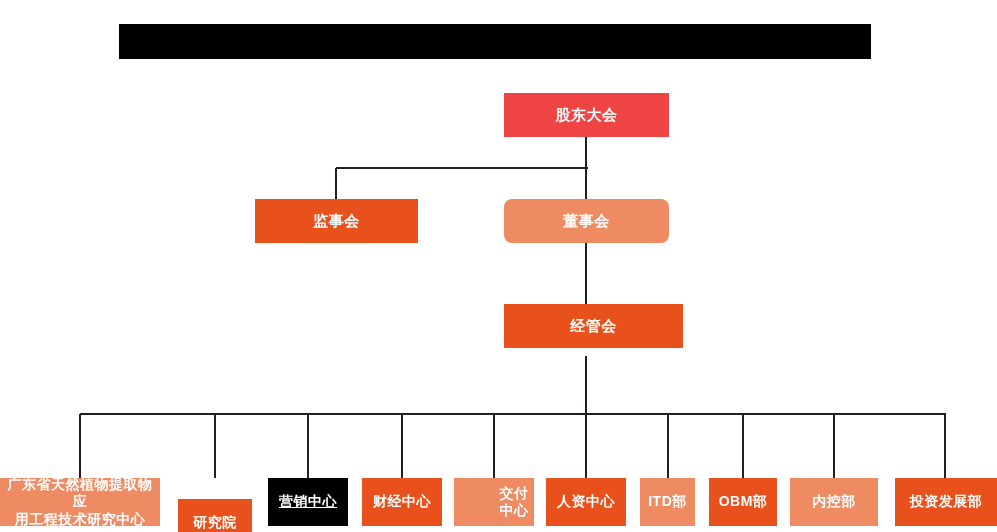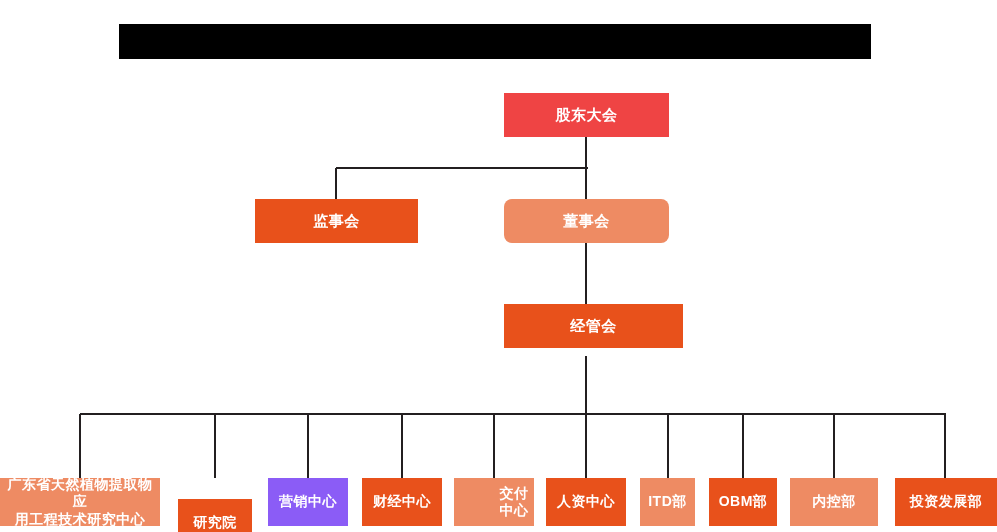--- a/index.html
+++ b/index.html
@@ -91,21 +91,21 @@
       </div>
       <div class="node dark" style="left: 504px; top: 304px; width: 179px; height: 44px; background: rgb(232, 81, 27);">
         <span class="node-label size-lg">经管会</span>
       </div>
       <div class="node light" style="left: 0px; top: 478px; width: 160px; height: 48px; background: rgb(238, 139, 99);">
         <span class="node-label size-sm">广东省天然植物提取物应<br>用工程技术研究中心</span>
       </div>
       <div class="node dark" style="left: 178px; top: 478px; width: 74px; height: 48px; background: rgb(232, 81, 27); margin-top: 21px;">
         <span class="node-label size-md">研究院</span>
       </div>
-      <div class="node light" style="left: 268px; top: 478px; width: 80px; height: 48px; background: #8b5cf6;">
+      <div class="node light" style="left: 268px; top: 478px; width: 80px; height: 48px; background: #000000; text-decoration: underline;">
         <span class="node-label size-md">营销中心</span>
       </div>
       <div class="node dark" style="left: 362px; top: 478px; width: 80px; height: 48px; background: rgb(232, 81, 27);">
         <span class="node-label size-md">财经中心</span>
       </div>
       <div class="node light" style="left: 454px; top: 478px; width: 80px; height: 48px; background: rgb(238, 139, 99); padding-left: 40px;">
         <span class="node-label size-md">交付中心</span>
       </div>
       <div class="node dark" style="left: 546px; top: 478px; width: 80px; height: 48px; background: rgb(232, 81, 27);">
         <span class="node-label size-md">人资中心</span>

